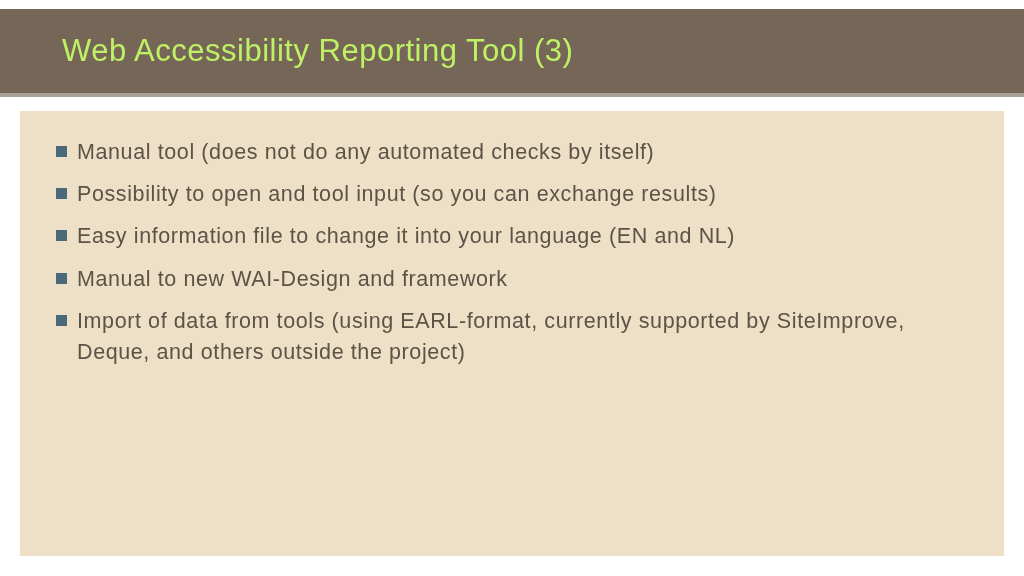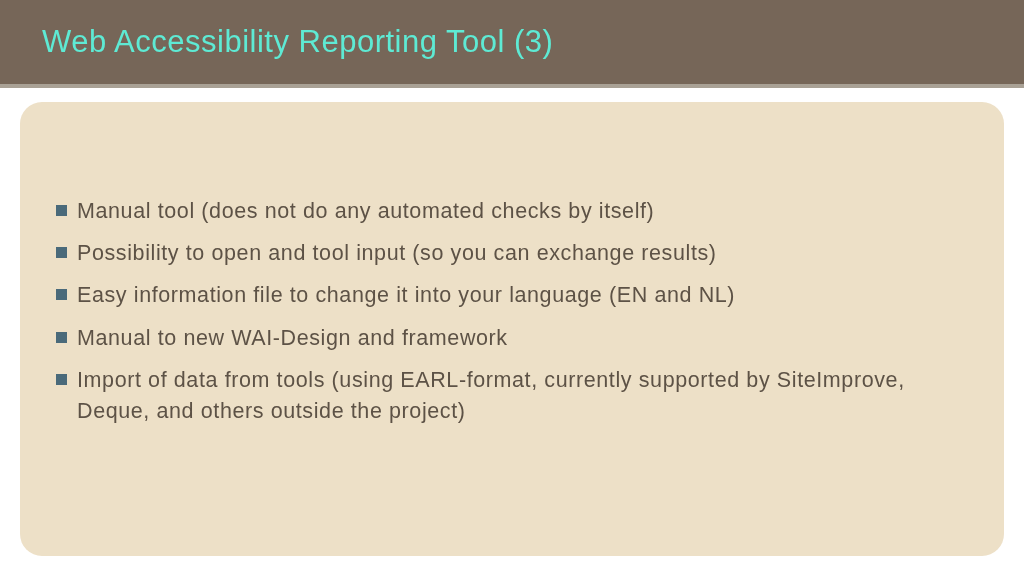--- a/index.html
+++ b/index.html
@@ -16,36 +16,36 @@
     }
     .slide {
       width: 1024px;
       height: 576px;
       background: #ffffff;
       display: flex;
       flex-direction: column;
     }
     .title-bar {
       background: #766658;
-      color: #5eead4;
-      padding: 24px 42px;
+      color: #bef264;
+      padding: 24px 62px;
       font-size: 31px;
       letter-spacing: 0.5px;
       font-weight: 400;
+      margin-top: 9px;
     }
     .divider {
       height: 4px;
       background: #a9a195;
     }
     .content-area {
       flex: 1;
       background: #ede0c7;
       margin: 14px 20px 20px 20px;
-      padding: 94px 32px 32px 32px;
-      border-radius: 22px;
+      padding: 26px 32px 32px 32px;
     }
     .bullet-list {
       list-style: none;
     }
     .bullet-item {
       display: flex;
       align-items: flex-start;
       margin-bottom: 11px;
       color: #5d5246;
       font-size: 21.5px;

